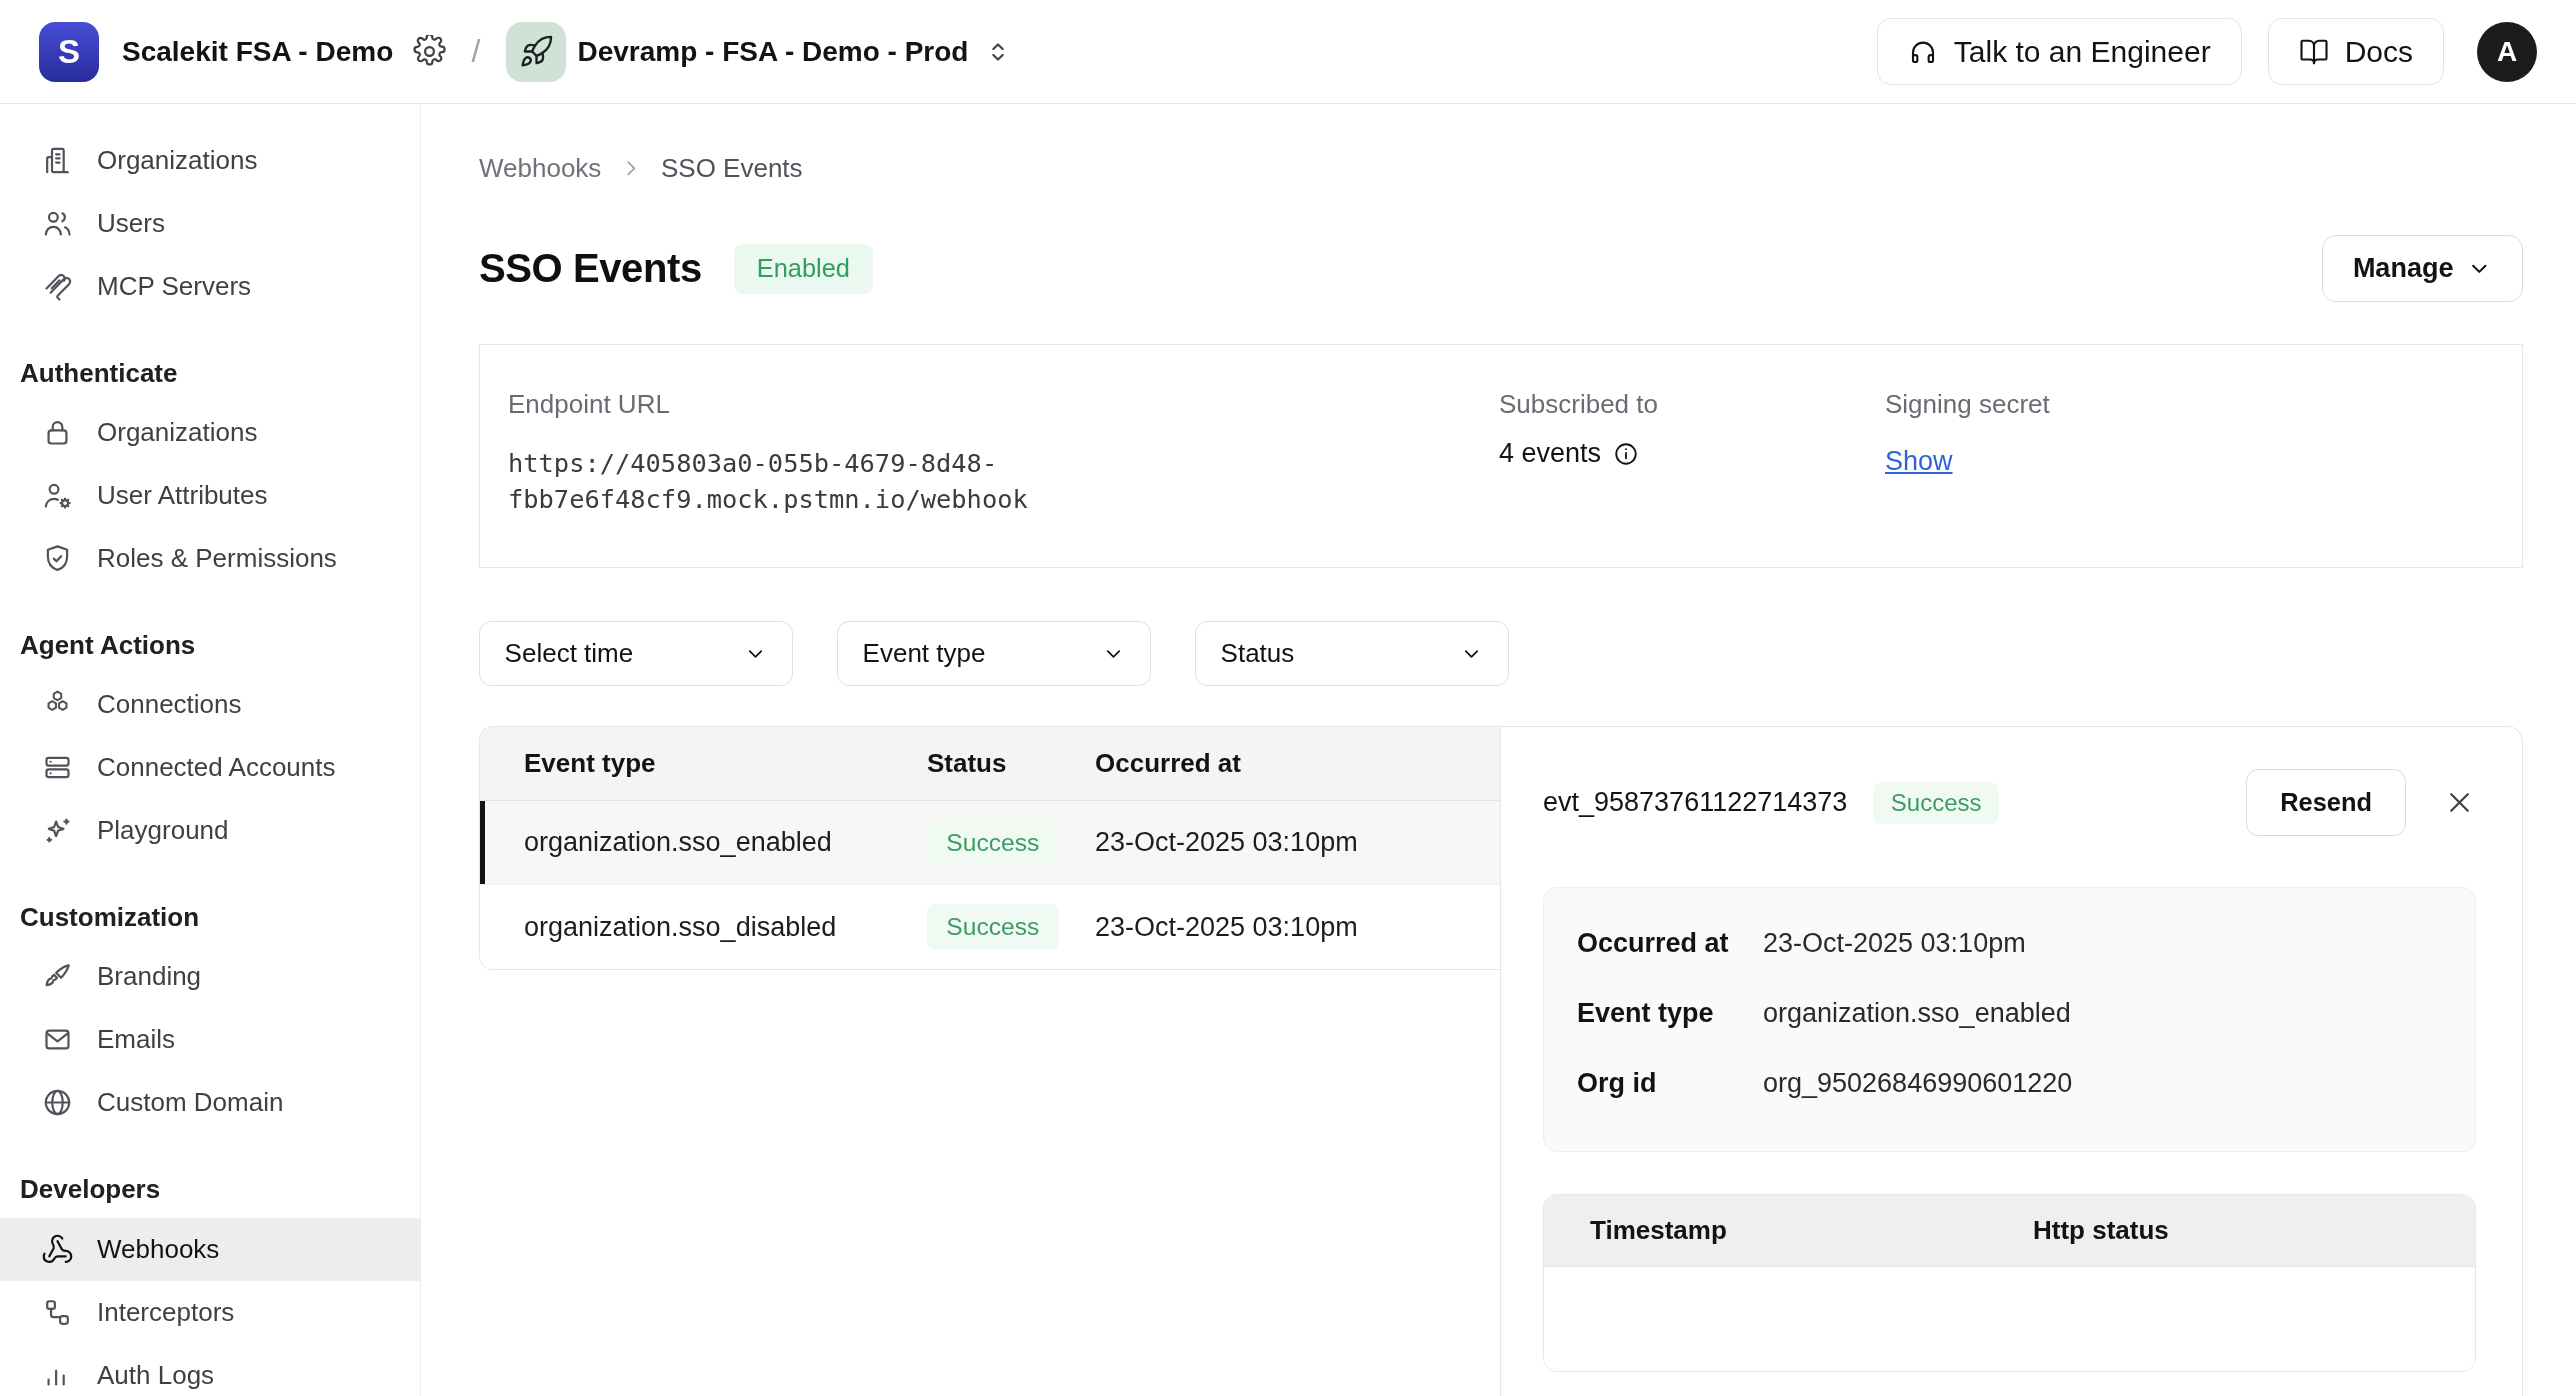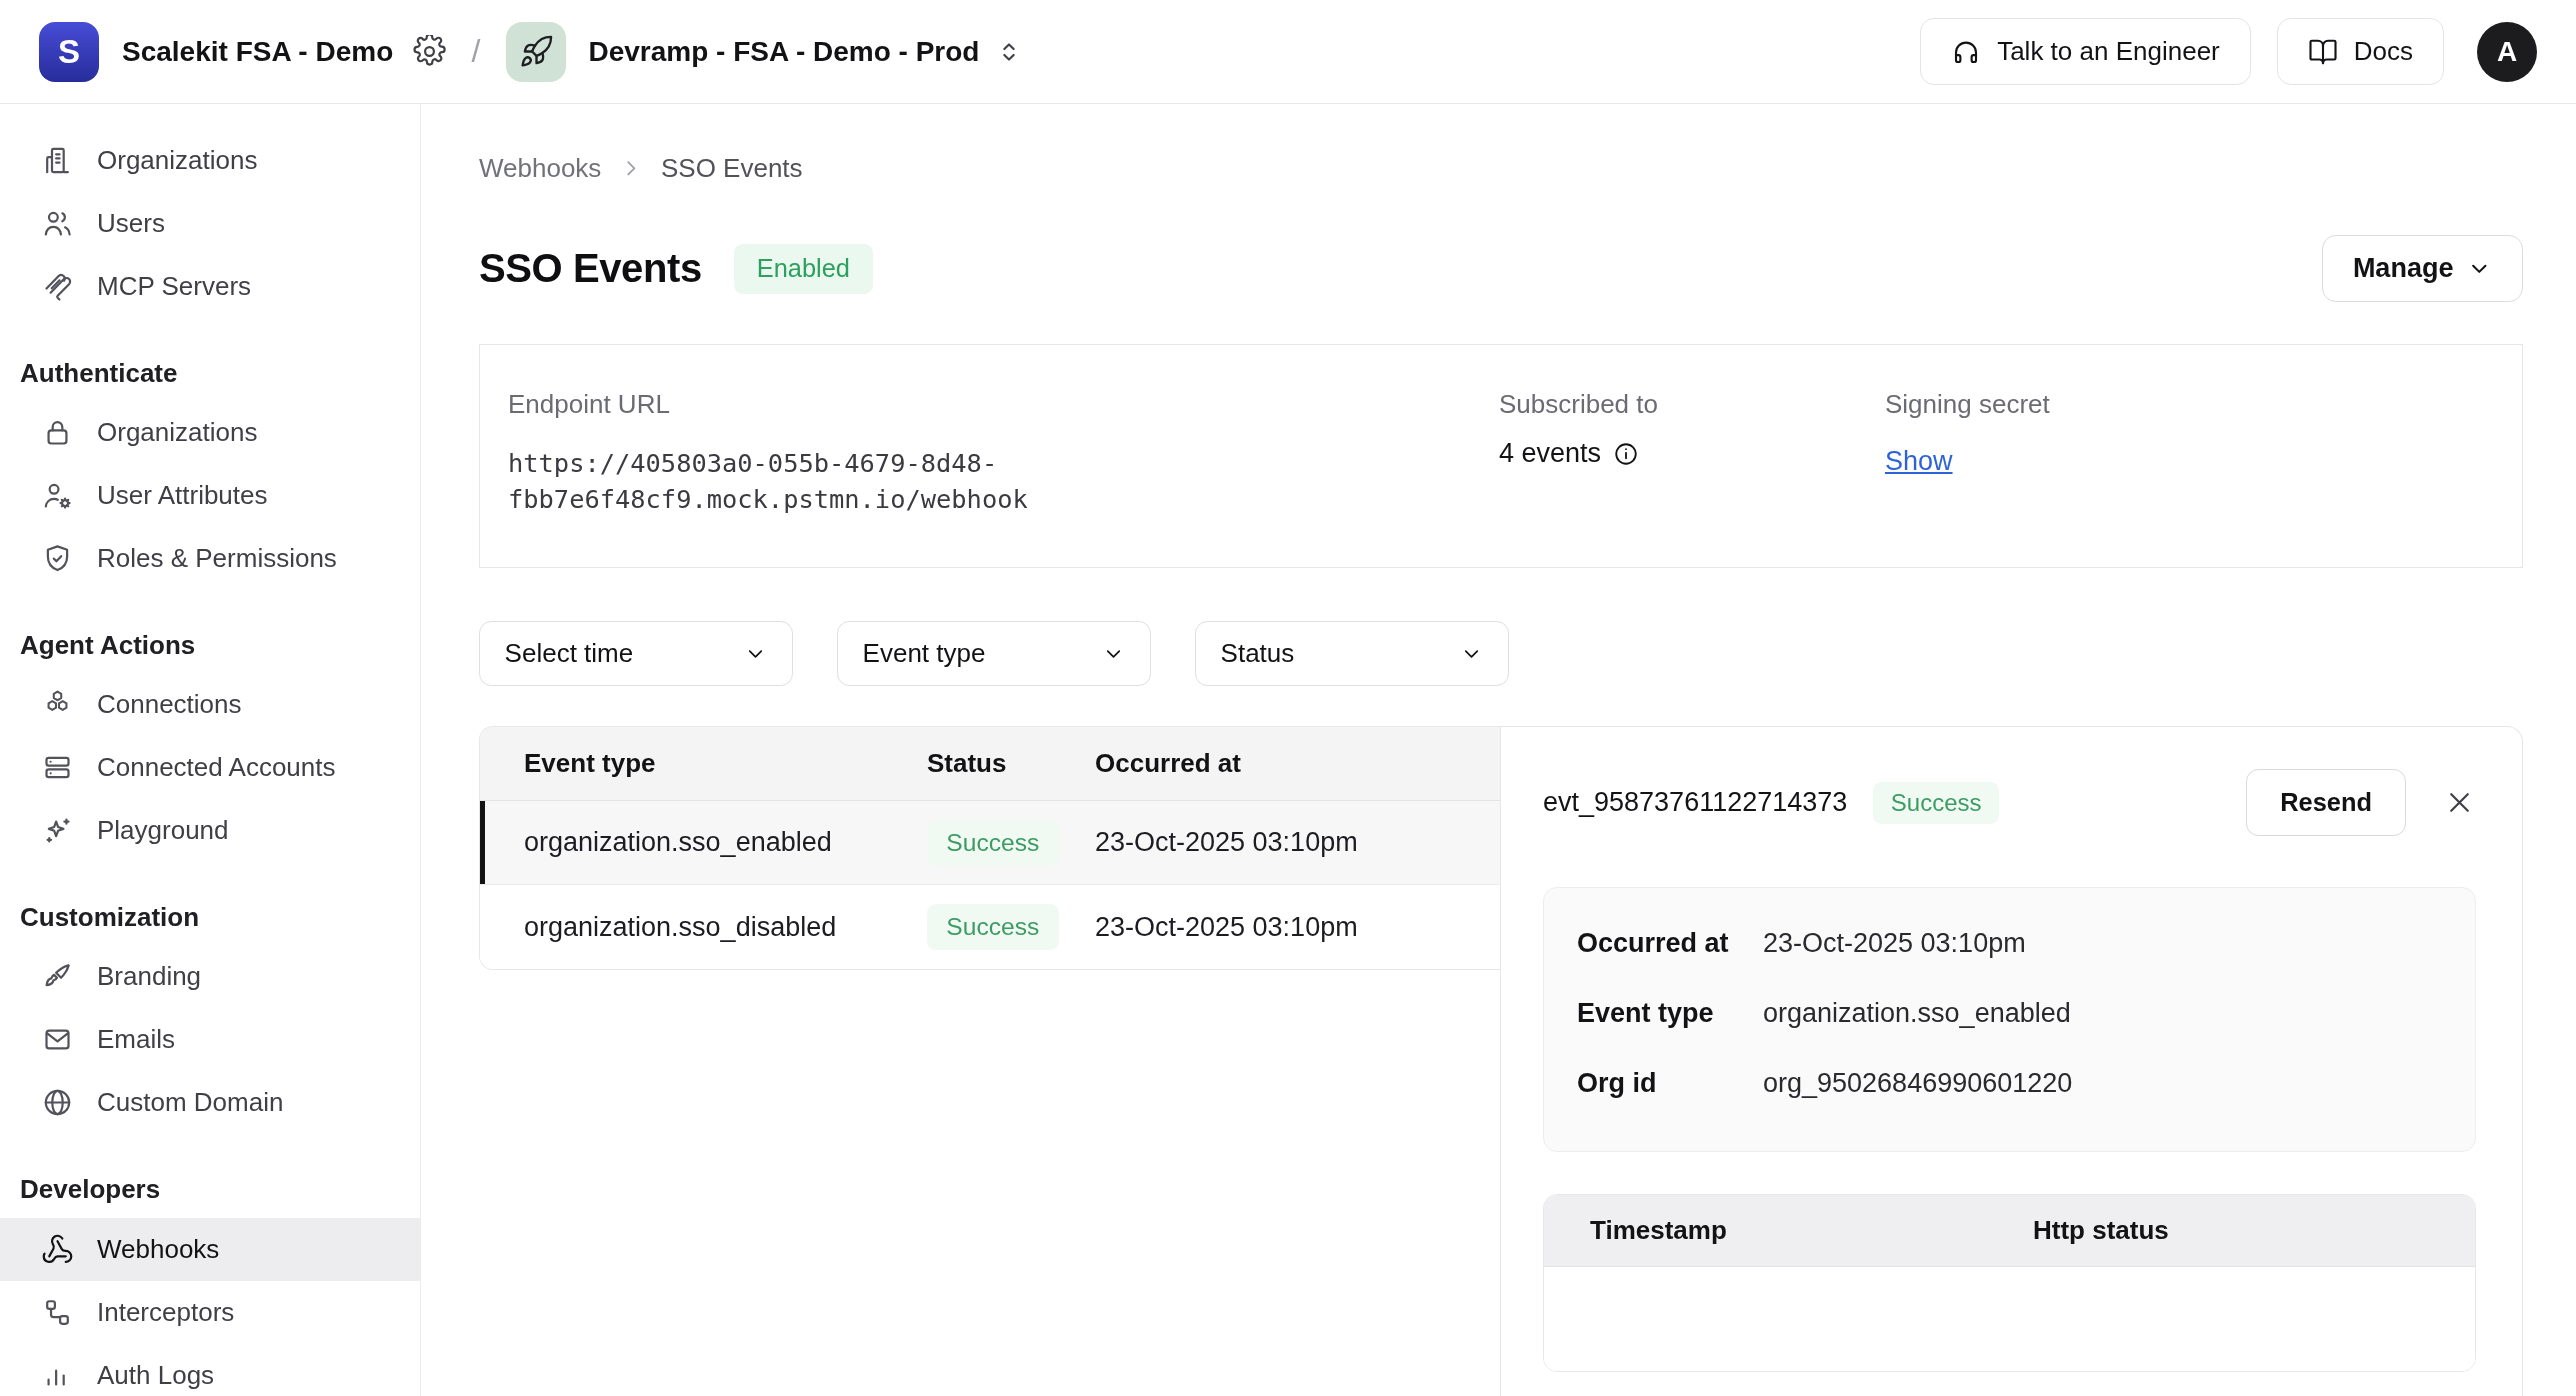--- a/index.html
+++ b/index.html
@@ -21,27 +21,27 @@
     color: #fff; font-size: 33px; font-weight: 700;
     display: flex; align-items: center; justify-content: center;
   }
   .org-name { font-size: 28px; font-weight: 600; color: #131316; margin-left: 23px; }
   .tb-gear { margin-left: 19.3px; cursor: pointer; }
   .tb-slash { color: #a1a1aa; font-size: 32px; font-weight: 300; margin: 0 26px; }
   .rocket-chip {
     width: 60px; height: 60px; border-radius: 16px; background: #cfe2d5;
     display: flex; align-items: center; justify-content: center;
   }
-  .project-name { font-size: 28px; font-weight: 600; color: #131316; margin-left: 22px; }
+  .project-name { font-size: 28px; font-weight: 600; color: #131316; margin-left: 11px; }
   .tb-updown { margin-left: 16px; cursor: pointer; }
   .tb-right { margin-left: auto; display: flex; align-items: center; gap: 26px; }
   .tb-btn {
     display: flex; align-items: center; gap: 16px; height: 67px; padding: 0 30px;
     border: 1.8px solid #e4e4e7; border-radius: 14px; background: #fff;
-    font-family: inherit; font-size: 26px; font-weight: 500; color: #131316; cursor: pointer;
+    font-family: inherit; font-size: 30px; font-weight: 500; color: #131316; cursor: pointer;
   }
   .avatar {
     width: 60px; height: 60px; border-radius: 50%; background: #1c1c1f;
     color: #fff; font-size: 28px; font-weight: 600;
     display: flex; align-items: center; justify-content: center; margin-left: 7px; cursor: pointer;
   }
 
   
   .app { display: flex; height: 1293px; }
 

